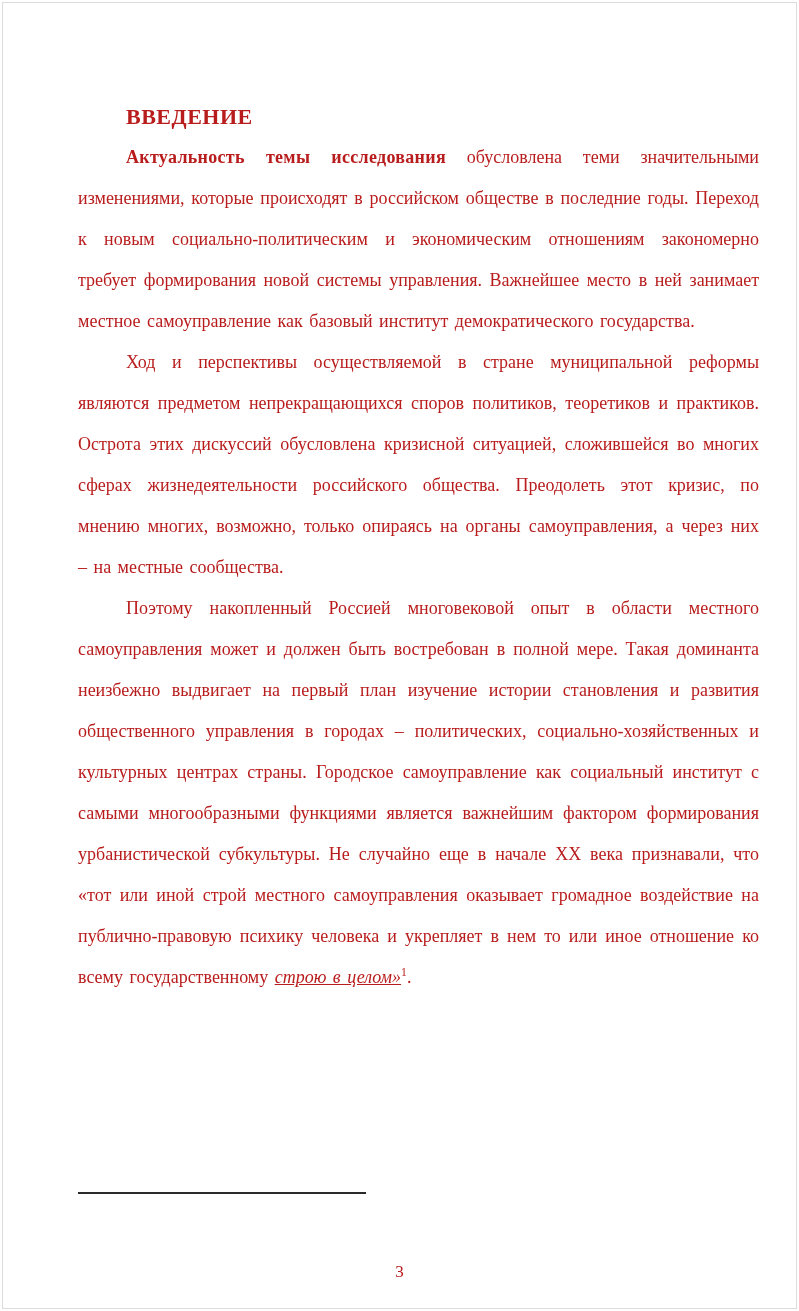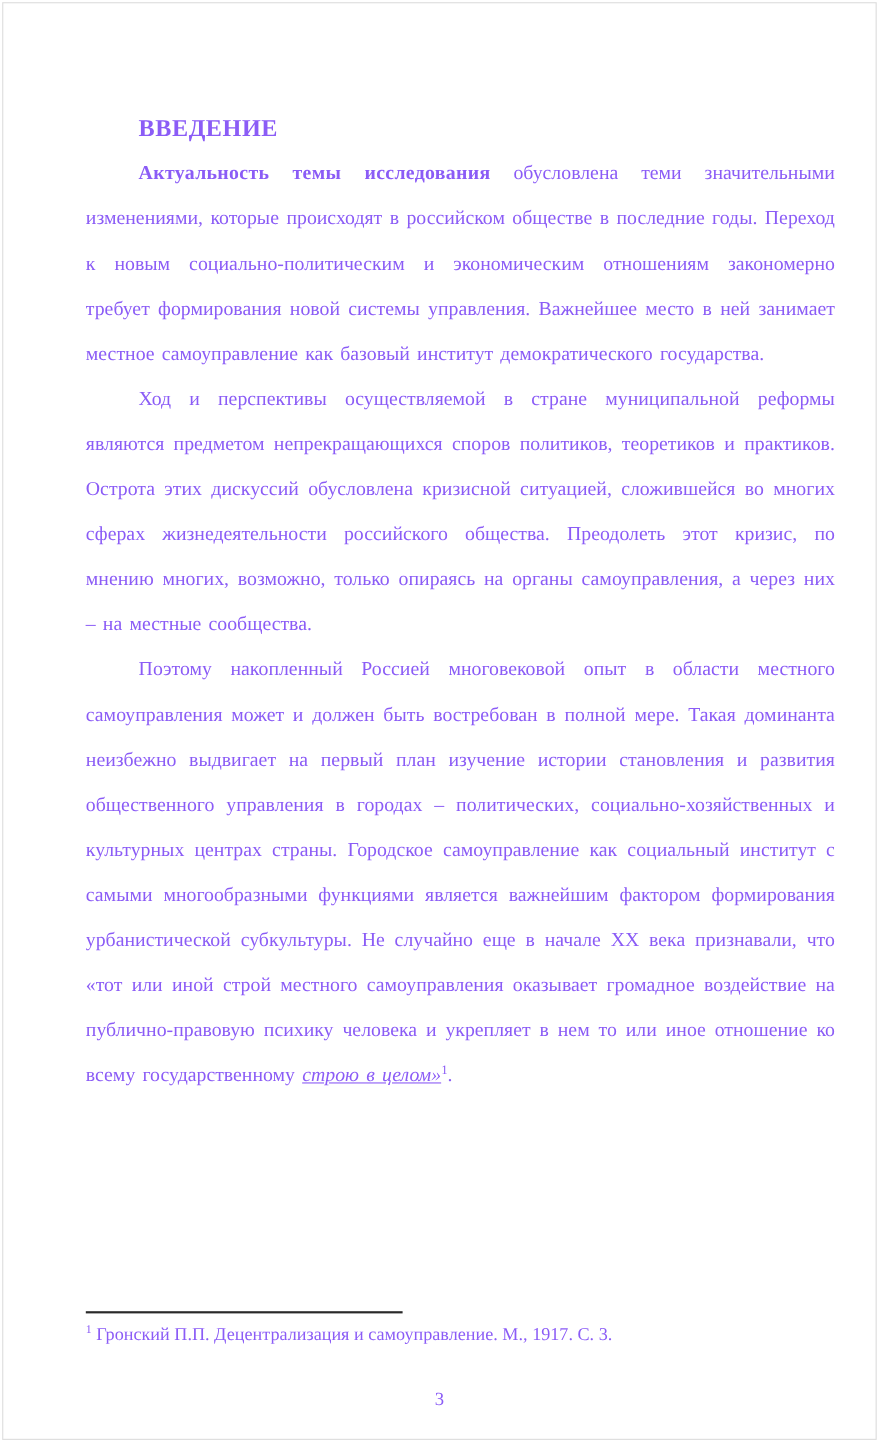--- a/index.html
+++ b/index.html
@@ -6,21 +6,21 @@
     margin: 0;
     padding: 0;
     background: #ffffff;
   }
   .page {
     position: relative;
     width: 799px;
     height: 1311px;
     background: #ffffff;
     font-family: "Liberation Serif", "DejaVu Serif", serif;
-    color: #8b5cf6;
+    color: #b91c1c;
     overflow: hidden;
     box-sizing: border-box;
   }
   .scan-frame {
     position: absolute;
     left: 2px; top: 2px; right: 2px; bottom: 2px;
     border: 1px solid #dcdcdc;
     pointer-events: none;
   }
   .content {
@@ -94,17 +94,16 @@
 
     <p class="para"><span class="lead">Актуальность темы исследования</span><span> обусловлена теми значительными изменениями, которые происходят в российском обществе в последние годы. Переход к новым социально-политическим и экономическим отношениям закономерно требует формирования новой системы управления. Важнейшее место в ней занимает местное самоуправление как базовый институт демократического государства.</span></p>
 
     <p class="para">Ход и перспективы осуществляемой в стране муниципальной реформы являются предметом непрекращающихся споров политиков, теоретиков и практиков. Острота этих дискуссий обусловлена кризисной ситуацией, сложившейся во многих сферах жизнедеятельности российского общества. Преодолеть этот кризис, по мнению многих, возможно, только опираясь на органы самоуправления, а через них – на местные сообщества.</p>
 
     <p class="para"><span>Поэтому накопленный Россией многовековой опыт в области местного самоуправления может и должен быть востребован в полной мере. Такая доминанта неизбежно выдвигает на первый план изучение истории становления и развития общественного управления в городах – политических, социально-хозяйственных и культурных центрах страны. Городское самоуправление как социальный институт с самыми многообразными функциями является важнейшим фактором формирования урбанистической субкультуры. Не случайно еще в начале XX века признавали, что «тот или иной строй местного самоуправления оказывает громадное воздействие на публично-правовую психику человека и укрепляет в нем то или иное отношение ко всему государственному </span><i>строю в целом»</i><sup>1</sup><span>.</span></p>
   </div>
 
   <div class="footnote-block">
     <div class="footnote-rule"></div>
-    <div class="footnote"><sup>1</sup> <span>Гронский П.П. Децентрализация и самоуправление. М., 1917. С. 3.</span></div>
   </div>
 
   <div class="page-number">3</div>
 </div>
 
 </body></html>

